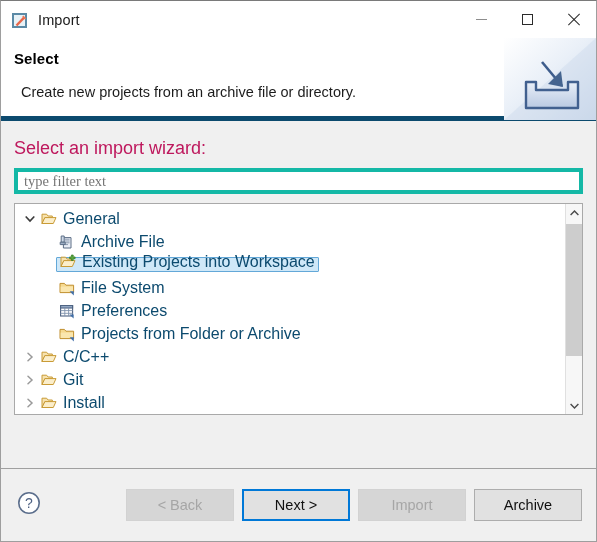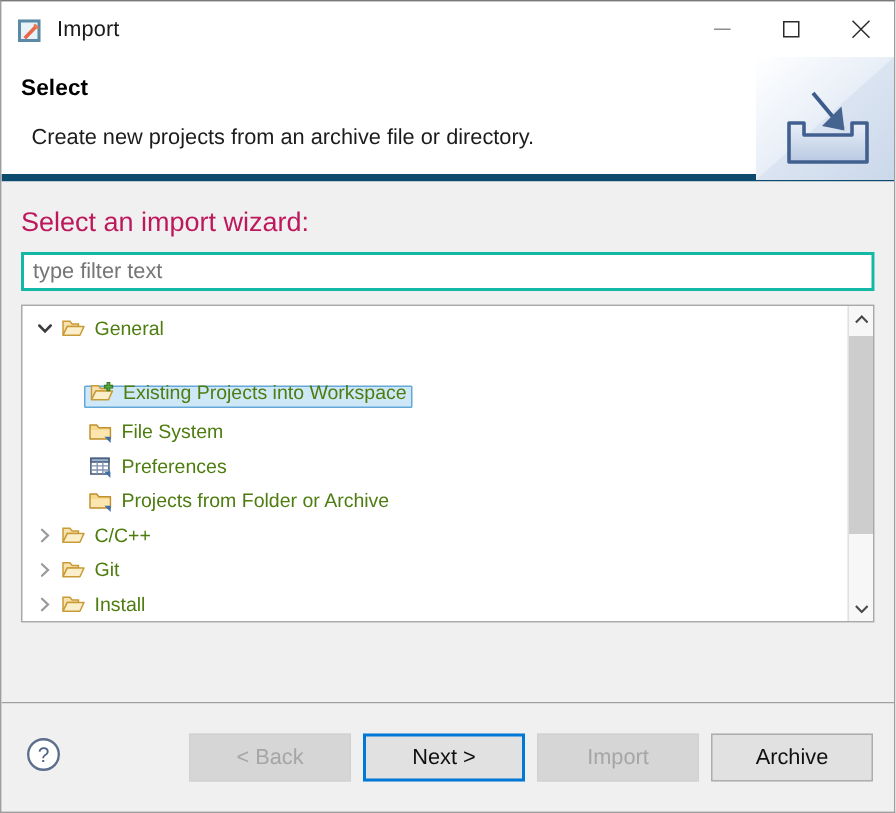--- a/index.html
+++ b/index.html
@@ -116,23 +116,23 @@
   }
   .field-label {
     font-size: 18px;
     color: #be185d;
     margin-bottom: 9px;
   }
   .filter-input {
     width: 100%;
     height: 26px;
     background: #ffffff;
-    border: 2px solid #14b8a6;
+    border: 4px solid #14b8a6;
     padding: 3px 6px;
-    font-family: Liberation Sans, sans-serif;
+    font-family: Liberation Serif, serif;
     font-size: 14.5px;
     color: #7d7d7d;
     line-height: 24px;
   }
 
   
   .tree-box {
     position: relative;
     margin-top: 9px;
     height: 212px;
@@ -159,22 +159,22 @@
   }
   .twisty svg { display: block; }
   .row-indent { width: 18px; flex: none; }
   .row-icon {
     width: 20px; height: 18px;
     flex: none;
     display: flex; align-items: center; justify-content: center;
     margin-right: 4px;
   }
   .row-label {
-    font-size: 13px;
-    color: #4d7c0f;
+    font-size: 16px;
+    color: #0c4a6e;
     line-height: 18px;
   }
   .tree-row.selected .sel-wrap {
     background: #cfe8f8;
     border: 1px solid #63a8d8;
     border-radius: 1px;
     padding: 0 3px 0 1px;
     margin-left: -1px;
     display: flex;
     align-items: flex-end;
@@ -319,20 +319,31 @@
                   <path d="M1 12.5 L1 3.2 L5.6 3.2 L7.1 5 L11.3 5 L11.3 6.6 L3.9 6.6 L1 12.5 Z" fill="#f7e2ae" stroke="#c99b36" stroke-width="1"></path>
                   <path d="M3.9 6.6 L15 6.6 L12.3 12.5 L1 12.5 Z" fill="#fbeecb" stroke="#c99b36" stroke-width="1" stroke-linejoin="round"></path>
                 </svg>
               </span>
               <span class="row-label">General</span>
             </span>
           </div>
           <div class="tree-row">
             <span class="row-indent"></span>
             <span class="twisty"></span>
+            <span class="sel-wrap">
+              <span class="row-icon">
+                <svg width="16" height="16" viewBox="0 0 16 16">
+                  <path d="M4.4 3.6 L12 3.6 L12 14 L4.4 14 Z" fill="#e9eef6" stroke="#5c6e86" stroke-width="1"></path>
+                  <path d="M5.8 5.2 L10.6 5.2 M5.8 7 L10.6 7 M5.8 8.8 L10.6 8.8 M5.8 10.6 L9 10.6" stroke="#8a99ae" stroke-width="1"></path>
+                  <path d="M2.2 2 L5.2 2 L5.2 8.2 L2.2 8.2 Z" fill="#cfd9e8" stroke="#5c6e86" stroke-width="1"></path>
+                  <path d="M1.2 8.2 L6.2 8.2 L6.2 10.6 L1.2 10.6 Z" fill="#9fb0c6" stroke="#5c6e86" stroke-width="1"></path>
+                </svg>
+              </span>
+              <span class="row-label">Archive File</span>
+            </span>
           </div>
           <div class="tree-row selected">
             <span class="row-indent"></span>
             <span class="twisty"></span>
             <span class="sel-wrap">
               <span class="row-icon">
                 <svg width="16" height="16" viewBox="0 0 16 16">
                   <path d="M1 12.5 L1 3.2 L5.6 3.2 L7.1 5 L11.3 5 L11.3 6.6 L3.9 6.6 L1 12.5 Z" fill="#f7e2ae" stroke="#c99b36" stroke-width="1"></path>
                   <path d="M3.9 6.6 L15 6.6 L12.3 12.5 L1 12.5 Z" fill="#fbeecb" stroke="#c99b36" stroke-width="1" stroke-linejoin="round"></path>
                   <path d="M11.4 1 L13.2 1 L13.2 2.9 L15.1 2.9 L15.1 4.7 L13.2 4.7 L13.2 6.5 L11.4 6.5 L11.4 4.7 L9.6 4.7 L9.6 2.9 L11.4 2.9 Z" fill="#5aa83e" stroke="#2f7a20" stroke-width=".7"></path>

